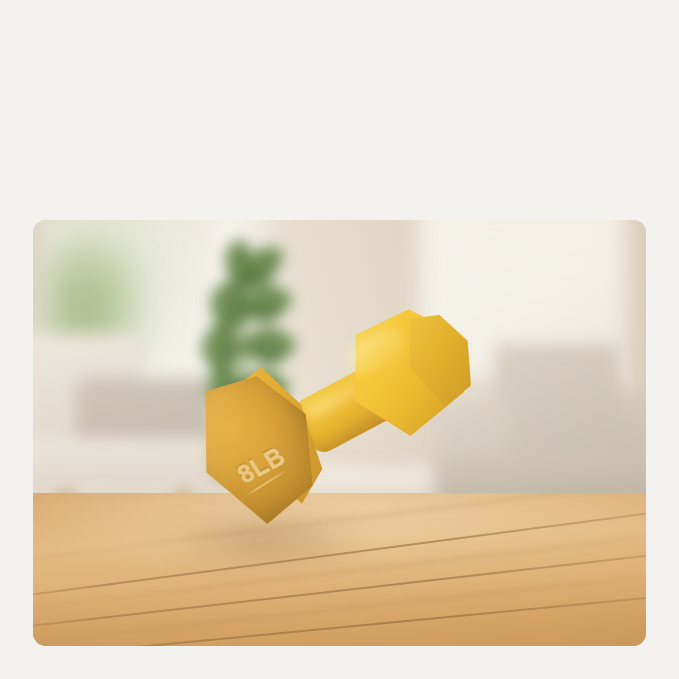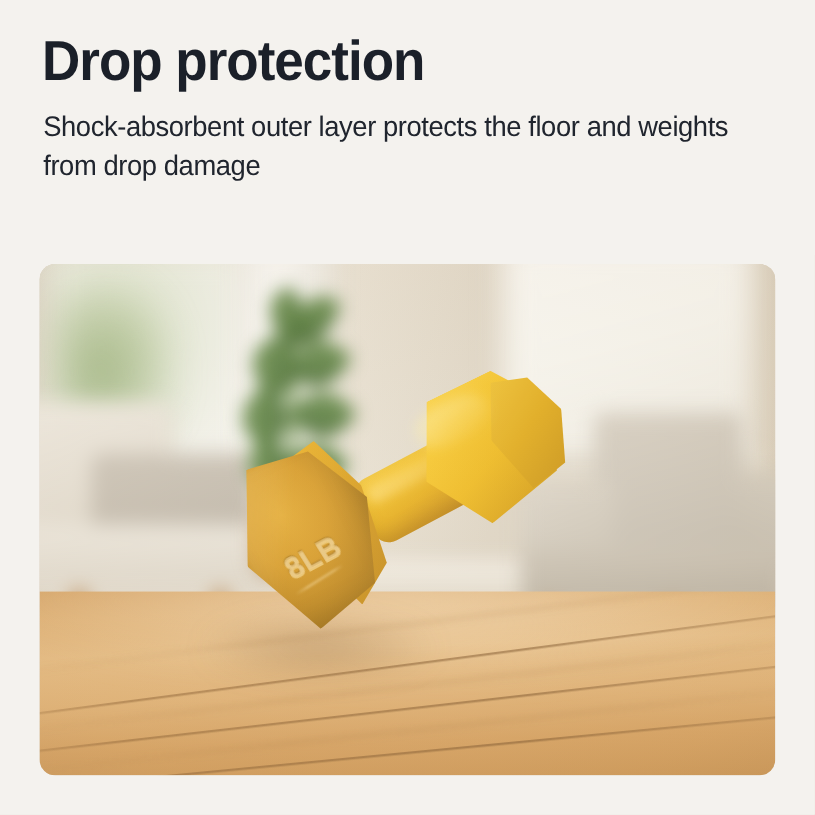--- a/index.html
+++ b/index.html
@@ -512,24 +512,20 @@
     background:
       radial-gradient(ellipse 90% 80% at 50% 45%, rgba(255,248,232,0.10) 0%, rgba(190,160,120,0.10) 75%, rgba(150,120,85,0.16) 100%);
     pointer-events: none;
   }
 </style>
 </head>
 <body>
 
 <div class="page">
 
-  <div class="text-block">
-    <h1 class="headline">Drop protection</h1>
-    <p class="subhead">Shock-absorbent outer layer protects the floor and weights from drop damage</p>
-  </div>
 
   <div class="photo-card">
     <div class="scene">
 
       <div class="wall"></div>
       <div class="window-left"></div>
       <div class="window-left-foliage"></div>
       <div class="curtain"></div>
       <div class="window-right"></div>
       <div class="window-right-sill"></div>

